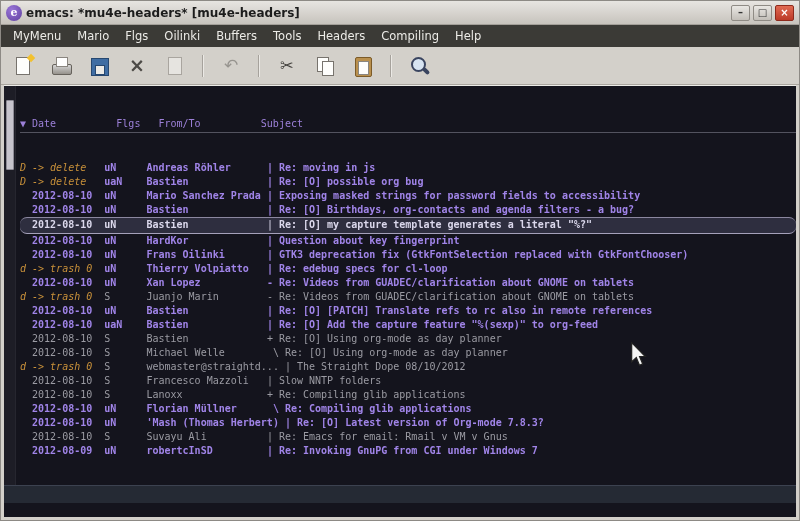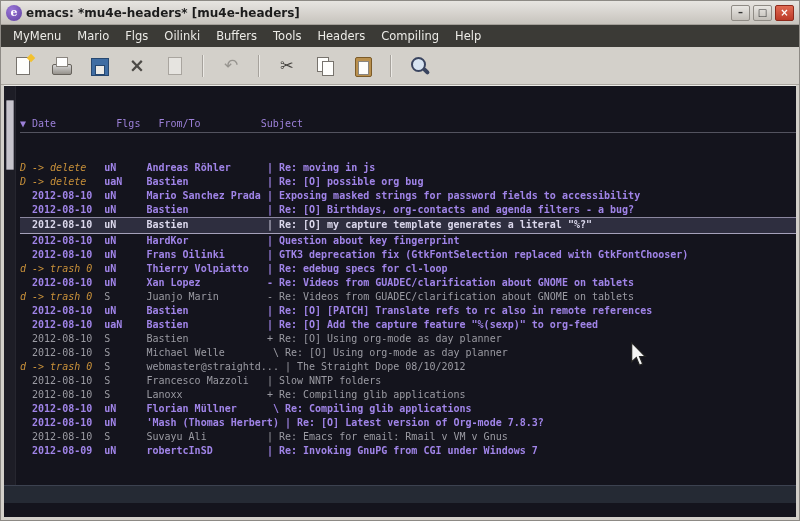--- a/index.html
+++ b/index.html
@@ -75,21 +75,21 @@
   .txt { flex:1; padding:3px 0 0 4px; overflow:hidden;
          font-family:"DejaVu Sans Mono", monospace; font-size:10px; line-height:14px;
          white-space:pre; color:#9b9ba3; }
   .hline { color:#9c80d8; height:16px; border-bottom:1px solid #53535f; }
   .row { height:14px; overflow:hidden; }
   .row.unread span { color:#a084e8; font-weight:bold; }
   .row.read span { color:#9b9ba3; }
   .row .c-pre { color:#8d8d99; font-weight:normal; }
   .row.marked .c-date { color:#c9913a; font-style:italic; font-weight:normal; }
   .row.current { background:#2e2e3f; height:17px; border-top:1px solid #8b879f;
-                 border-bottom:1px solid #a5a1ba; }
+                 border-bottom:1px solid #a5a1ba;border-radius:7px; }
   .row.current span { color:#dbd8ec; font-weight:bold; }
   .row.current .c-pre { color:#b9b6c9; }
 
   
   .modeline { flex:none; height:18px; margin:0 3px; background:#252a34;
               border-top:1px solid #3c4250; padding:0 0 0 6px;
               font-family:"DejaVu Sans Mono", monospace; font-size:11.5px; line-height:17px;
               color:#c9cdd8; white-space:pre; overflow:hidden; }
 
   .echo { flex:none; height:14px; margin:0 3px; background:#14141d; }

